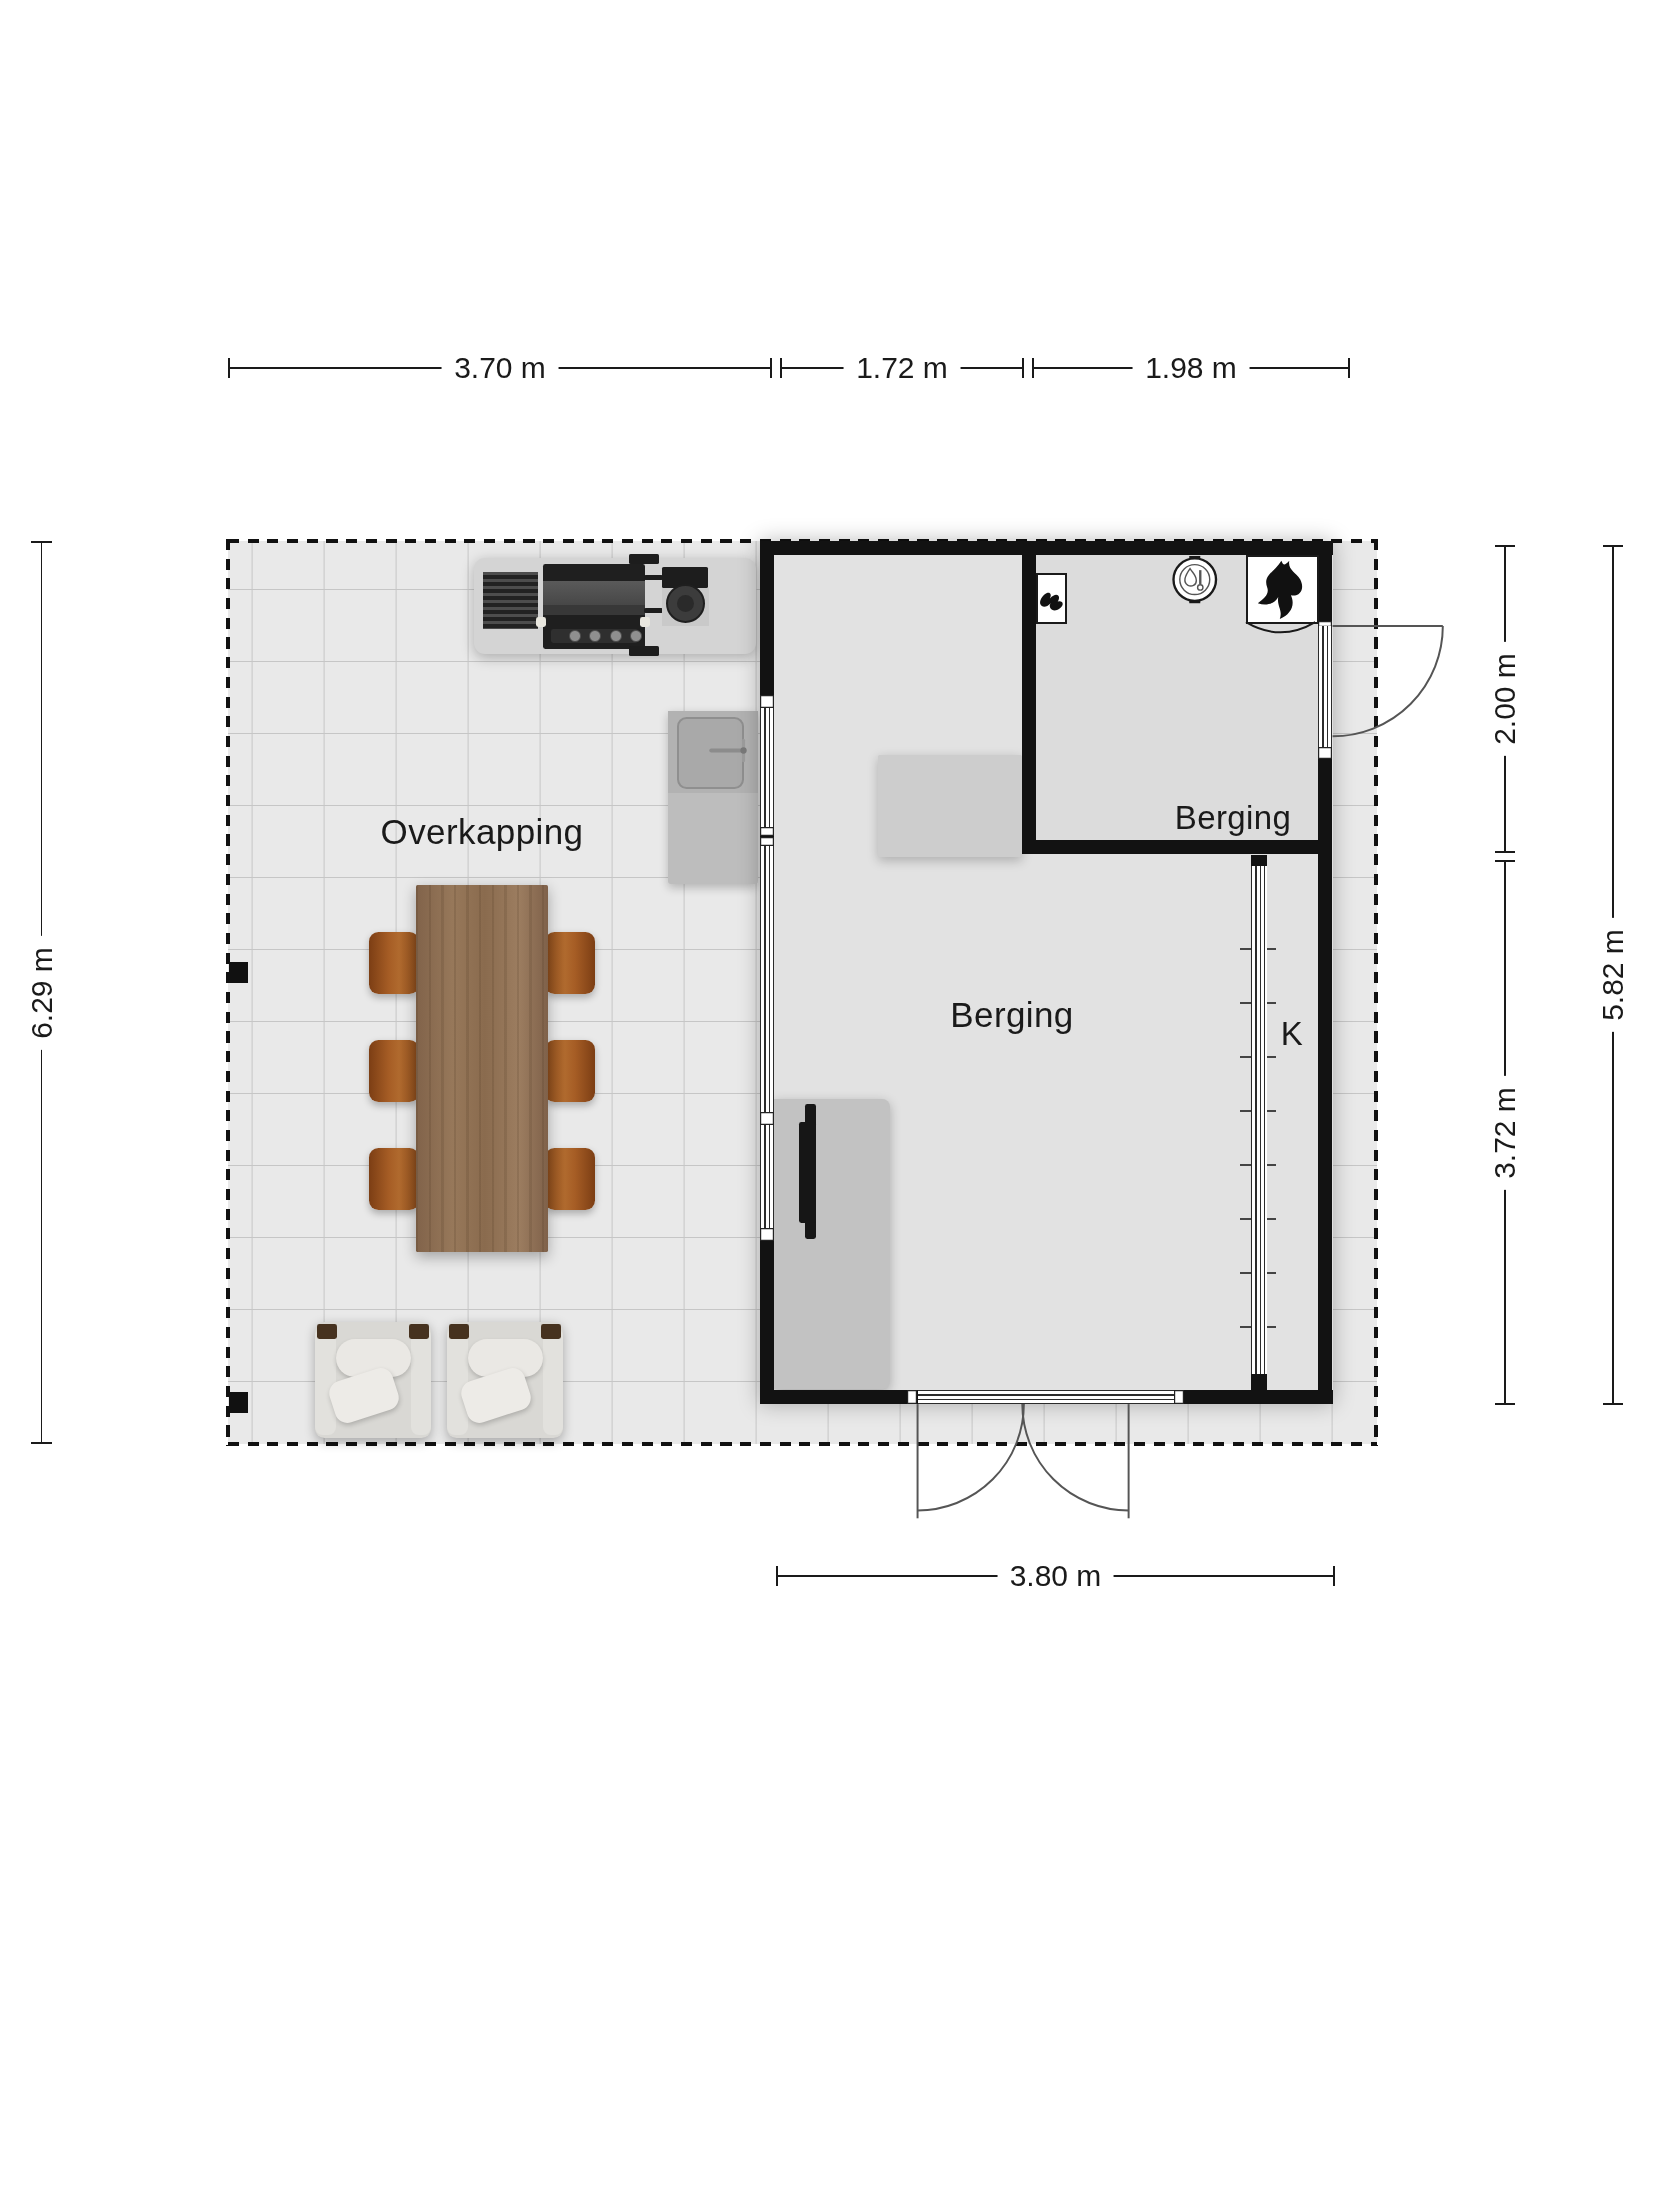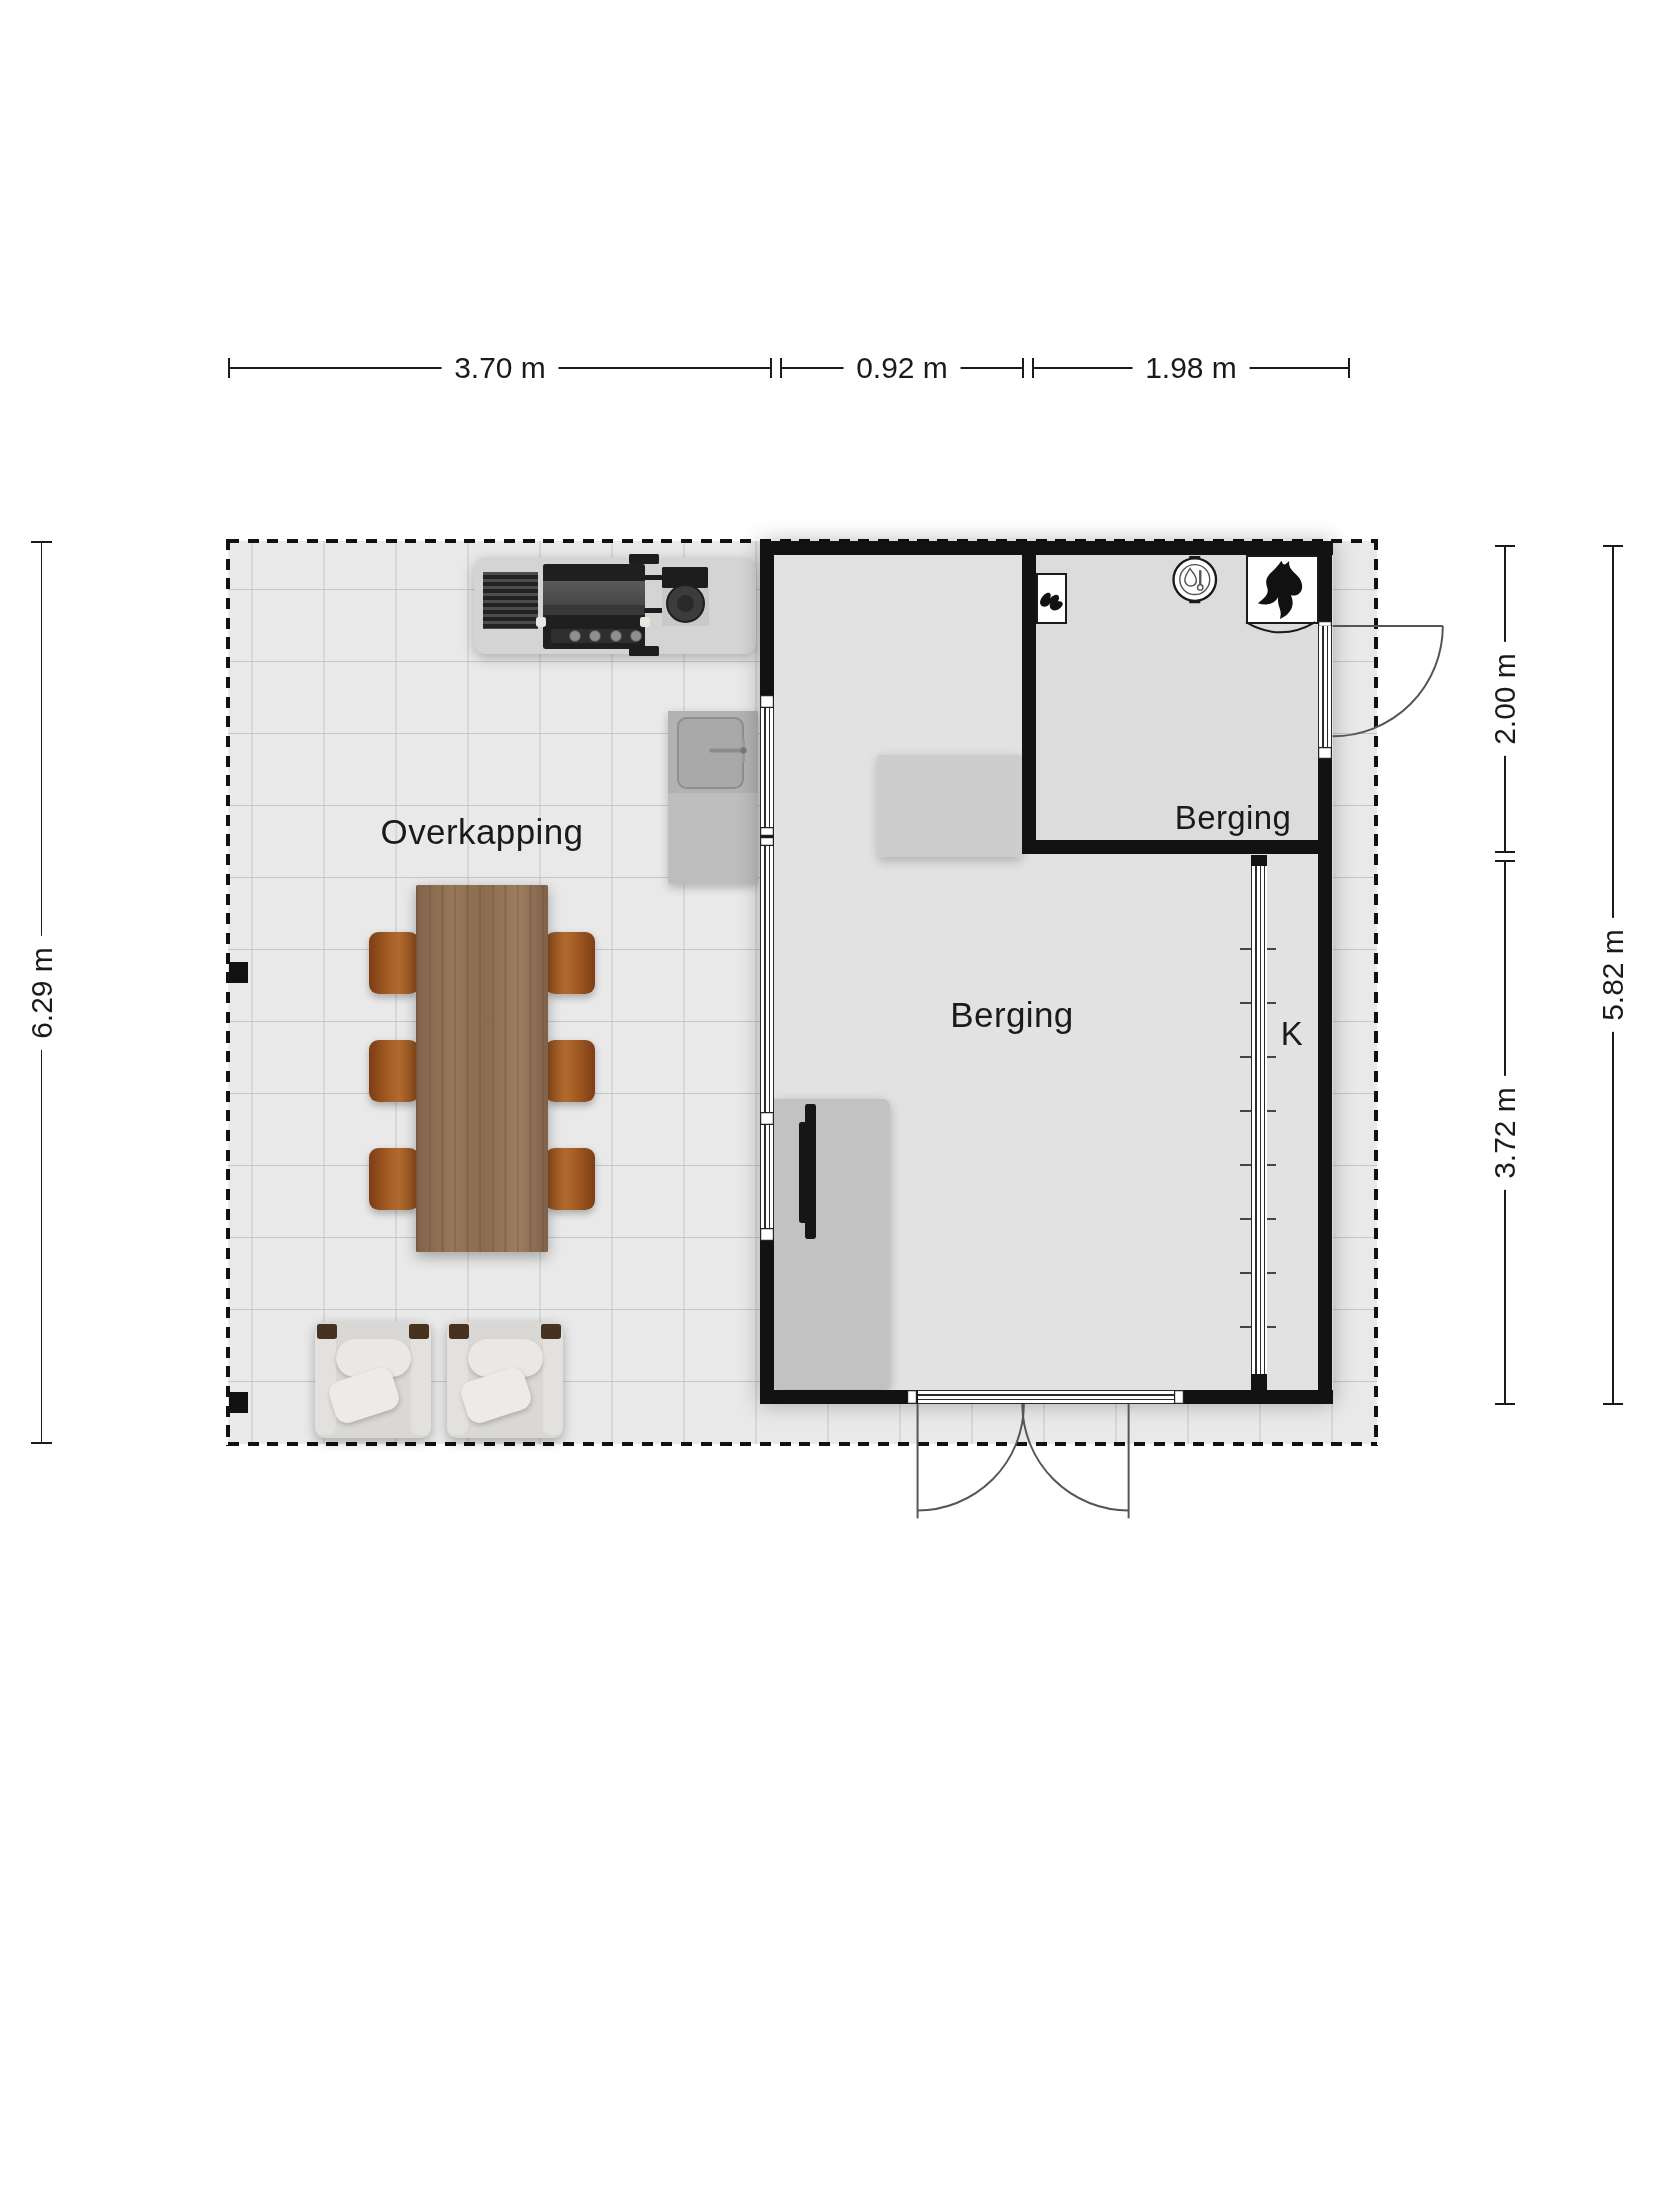--- a/index.html
+++ b/index.html
@@ -243,21 +243,21 @@
   <div class="dimh" style="left:228px;top:350px;width:544px;height:36px;">
     <div class="line"></div>
       <div class="t1"></div>
       <div class="t2"></div>
     <span class="dim-label">3.70 m</span>
   </div>
   <div class="dimh" style="left:780px;top:350px;width:244px;height:36px;">
     <div class="line"></div>
       <div class="t1"></div>
       <div class="t2"></div>
-    <span class="dim-label">0.92 m</span>
+    <span class="dim-label">1.72 m</span>
   </div>
   <div class="dimh" style="left:1032px;top:350px;width:318px;height:36px;">
     <div class="line"></div>
       <div class="t1"></div>
       <div class="t2"></div>
     <span class="dim-label">1.98 m</span>
   </div>
 
   <div class="dimv" style="left:23.6px;top:541px;width:36px;height:903px;">
     <div class="line"></div>
@@ -278,15 +278,21 @@
       <div class="t2"></div>
     <span class="dim-label">3.72 m</span>
   </div>
   <div class="dimv" style="left:1595px;top:545px;width:36px;height:860px;">
     <div class="line"></div>
       <div class="t1"></div>
       <div class="t2"></div>
     <span class="dim-label">5.82 m</span>
   </div>
 
+  <div class="dimh" style="left:776px;top:1558px;width:559px;height:36px;">
+    <div class="line"></div>
+      <div class="t1"></div>
+      <div class="t2"></div>
+    <span class="dim-label">3.80 m</span>
+  </div>
 
 </div>
 
 
 </body></html>

